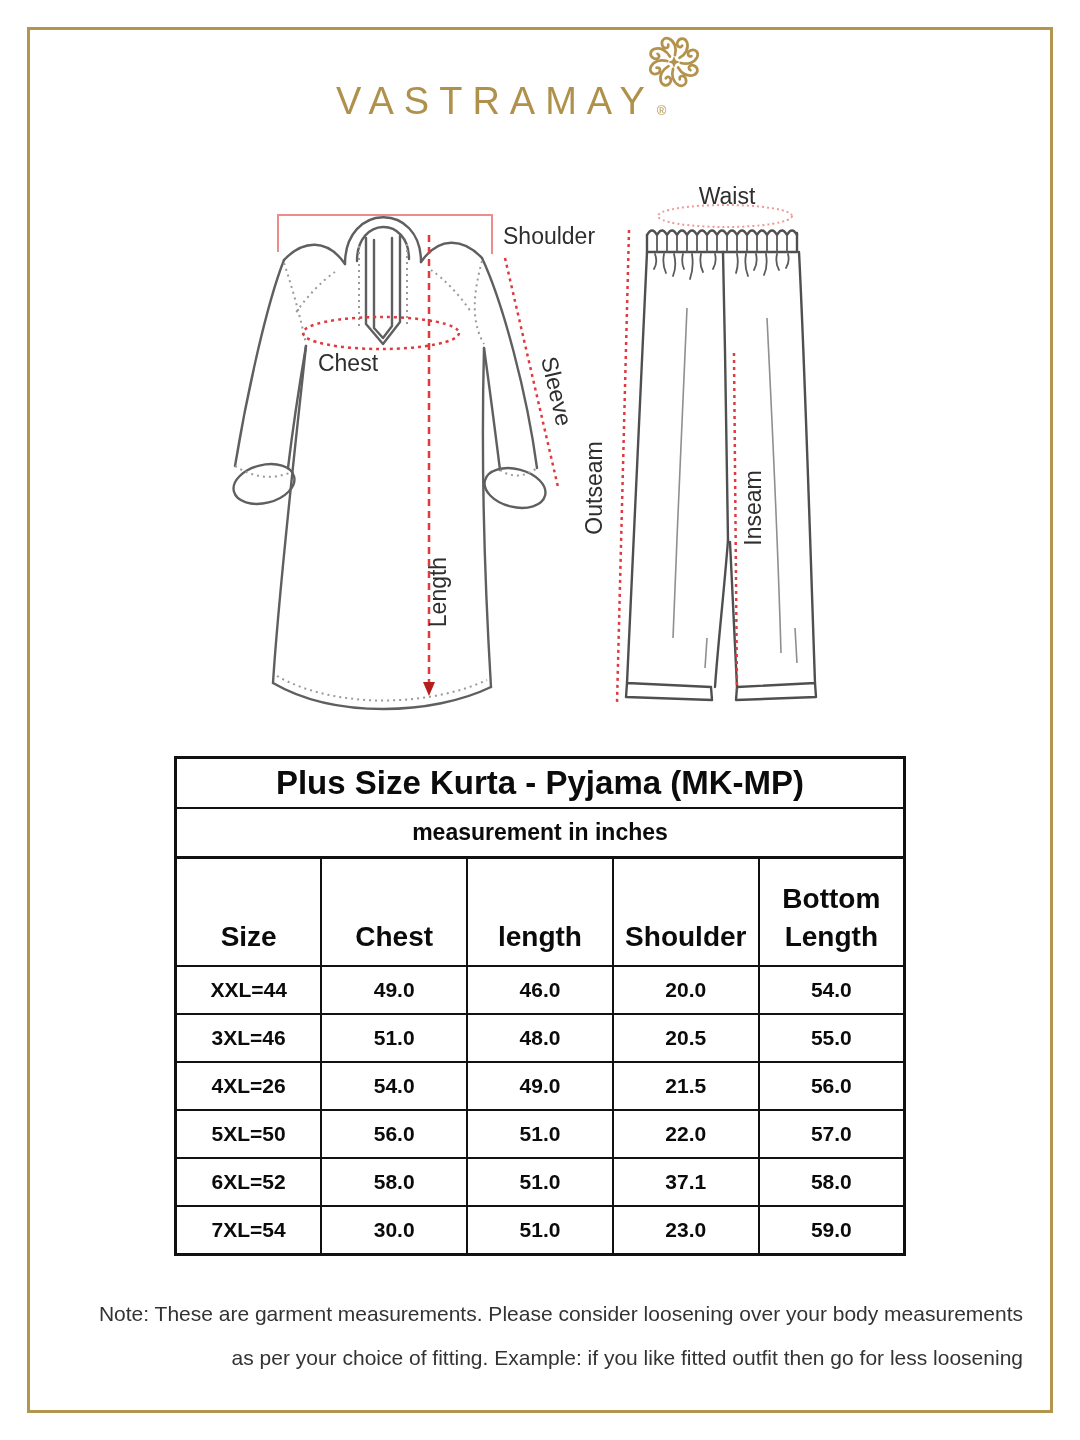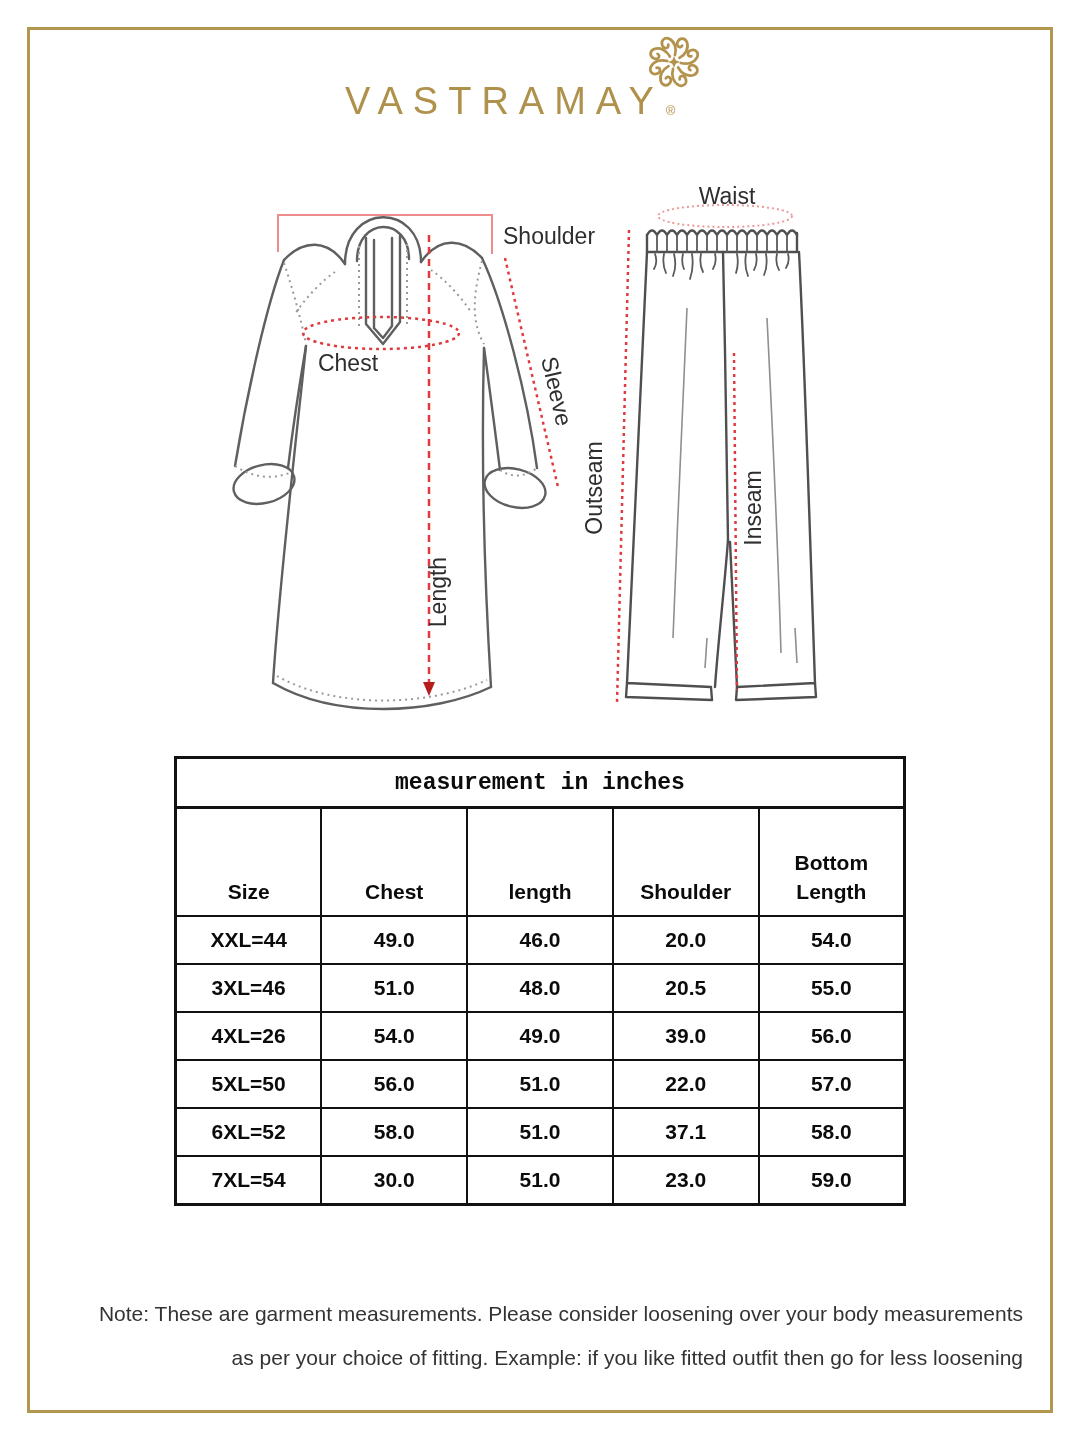--- a/index.html
+++ b/index.html
@@ -1,37 +1,37 @@
 <!DOCTYPE html>
 <html><head>
 <meta charset="utf-8">
 <style>
   html,body{margin:0;padding:0;background:#ffffff;}
   .page{position:relative;width:1080px;height:1440px;background:#ffffff;overflow:hidden;
         font-family:"Liberation Sans",sans-serif;color:#111;}
   .gold-frame{position:absolute;left:27px;top:27px;width:1020px;height:1380px;
               border:3px solid #b2964d;pointer-events:none;}
   
-  .wordmark{position:absolute;left:345px;top:80px;font-size:38px;letter-spacing:10px;
+  .wordmark{position:absolute;left:336px;top:80px;font-size:38px;letter-spacing:10px;
             color:#b0914b;white-space:nowrap;}
   .regmark{font-size:13px;letter-spacing:0;vertical-align:-1px;margin-left:2px;color:#b0914b;}
   .ornament{position:absolute;left:645px;top:33px;width:58px;height:58px;}
   
   .kurta-svg{position:absolute;left:185px;top:168px;width:420px;height:580px;}
   .pyjama-svg{position:absolute;left:585px;top:168px;width:300px;height:580px;}
   svg text{font-family:"Liberation Sans",sans-serif;font-size:23px;fill:#2e2e2e;}
   
   .size-table{position:absolute;left:174px;top:756px;width:732px;border-collapse:collapse;
               table-layout:fixed;}
   .size-table th,.size-table td{border:2px solid #111;text-align:center;padding:0;
               font-family:"Liberation Sans",sans-serif;color:#0b0b0b;}
   .size-table{border:3px solid #111;}
   tr.t-title td{height:48px;font-size:33px;font-weight:bold;}
-  tr.t-sub td{height:47px;font-size:23px;font-weight:bold;border-bottom-width:3px;font-family:Liberation Mono, monospace;}
-  tr.t-head th{height:97px;font-size:21px;font-weight:bold;vertical-align:bottom;
+  tr.t-sub td{height:47px;font-size:23px;font-weight:bold;border-bottom-width:3px;}
+  tr.t-head th{height:97px;font-size:28px;font-weight:bold;vertical-align:bottom;
                padding-bottom:9px;line-height:1.35;margin-left:34px;}
   tr.t-row td{height:46px;font-size:21px;font-weight:bold;}
   
   .note{position:absolute;left:48px;top:1292px;width:975px;text-align:right;
         font-size:21px;line-height:2.1;color:#333;}
 </style>
 </head>
 <body>
 
 <div class="page">
@@ -155,20 +155,23 @@
 
   <table class="size-table">
     <colgroup>
         <col style="width:20%">
         <col style="width:20%">
         <col style="width:20%">
         <col style="width:20%">
         <col style="width:20%">
       </colgroup>
     <tbody>
+      <tr class="t-title">
+        <td colspan="5">Plus Size Kurta - Pyjama (MK-MP)</td>
+      </tr>
       <tr class="t-sub">
         <td colspan="5">measurement in inches</td>
       </tr>
       <tr class="t-head">
         <th>Size</th>
         <th>Chest</th>
         <th>length</th>
         <th>Shoulder</th>
         <th>Bottom Length</th>
       </tr>
@@ -183,21 +186,21 @@
         <td>3XL=46</td>
         <td>51.0</td>
         <td>48.0</td>
         <td>20.5</td>
         <td>55.0</td>
       </tr>
       <tr class="t-row">
         <td>4XL=26</td>
         <td>54.0</td>
         <td>49.0</td>
-        <td>39.0</td>
+        <td>21.5</td>
         <td>56.0</td>
       </tr>
       <tr class="t-row">
         <td>5XL=50</td>
         <td>56.0</td>
         <td>51.0</td>
         <td>22.0</td>
         <td>57.0</td>
       </tr>
       <tr class="t-row">

